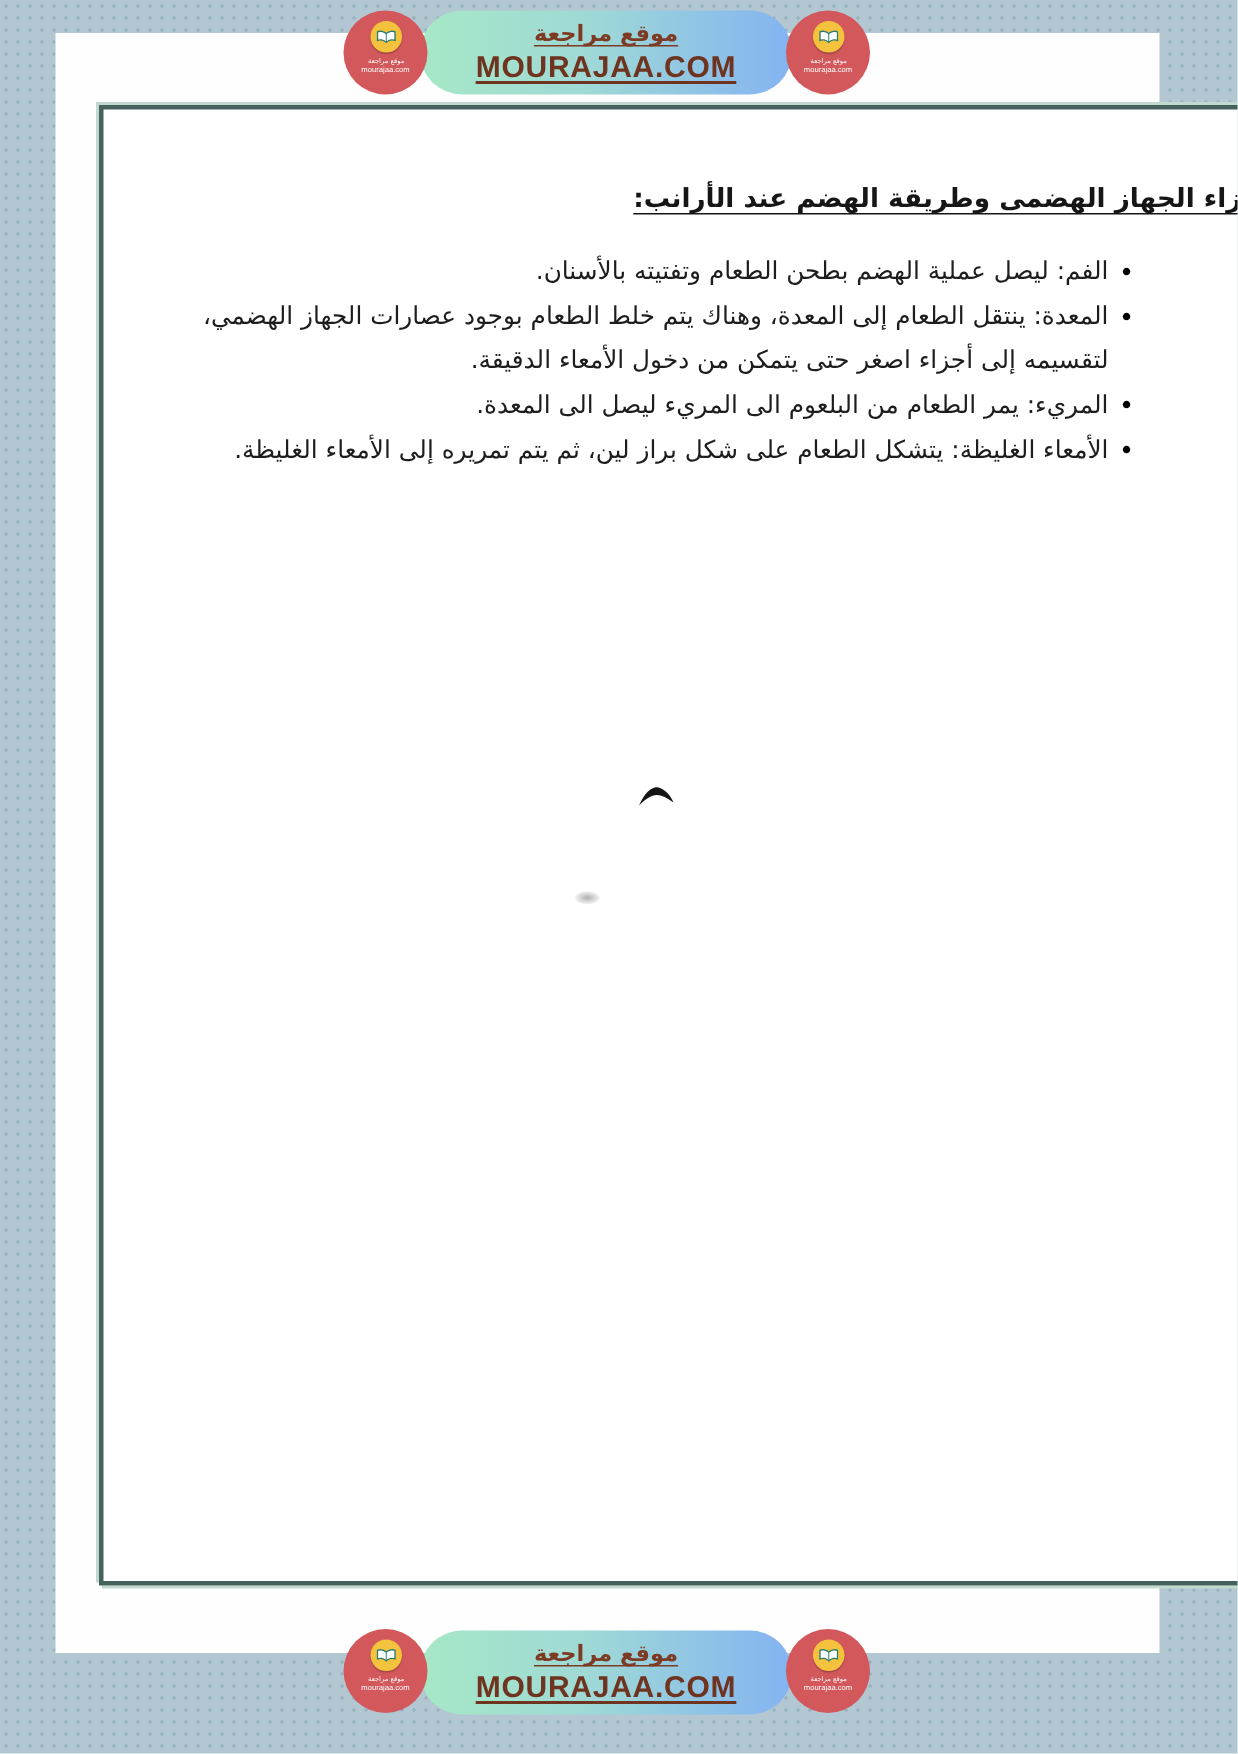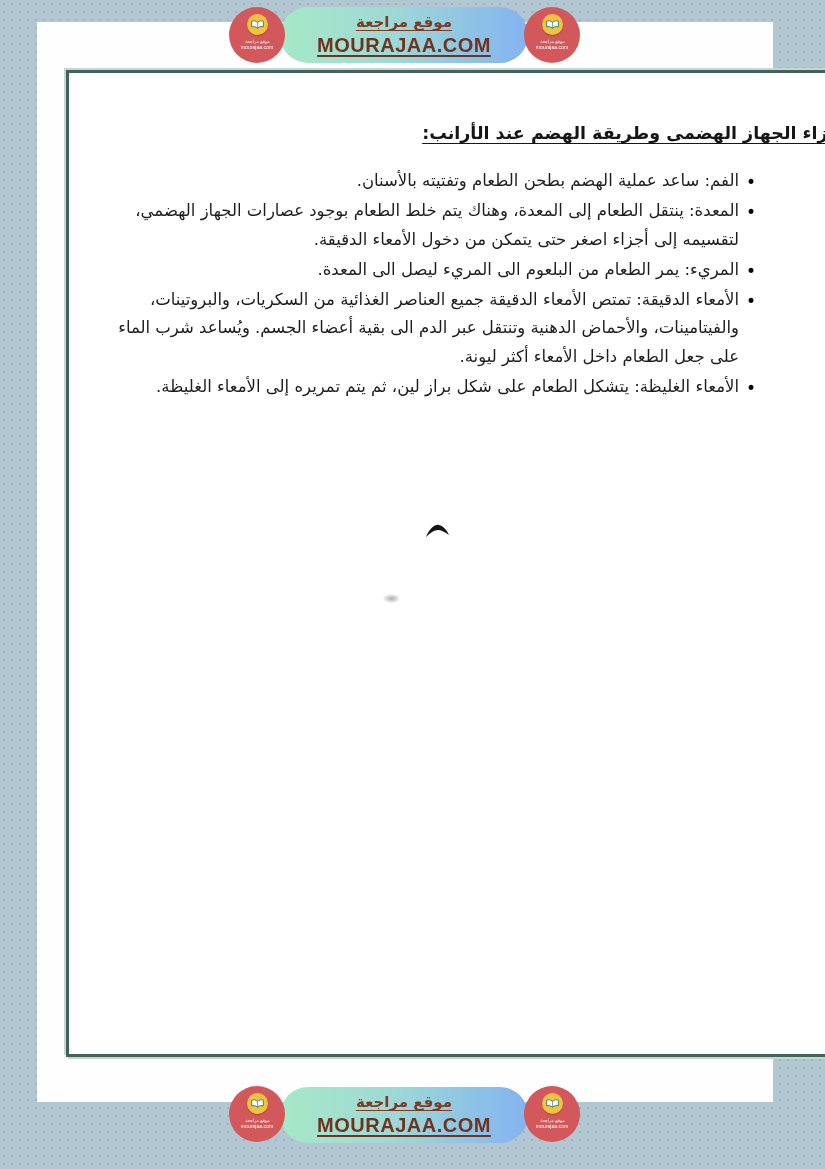--- a/index.html
+++ b/index.html
@@ -102,24 +102,23 @@
   }
 </style>
 </head>
 <body>
 
 <div class="paper"></div>
 
 <div class="frame">
   <div class="doc-title">أجزاء الجهاز الهضمى وطريقة الهضم عند الأرانب:</div>
   <ul class="doc-list">
-    <li>الفم: ساعد عملية الهضم بطحن الطعام وتفتيته بالأسنان.</li>
+    <li>الفم: ليصل عملية الهضم بطحن الطعام وتفتيته بالأسنان.</li>
     <li>المعدة: ينتقل الطعام إلى المعدة، وهناك يتم خلط الطعام بوجود عصارات الجهاز الهضمي، لتقسيمه إلى أجزاء اصغر حتى يتمكن من دخول الأمعاء الدقيقة.</li>
     <li>المريء: يمر الطعام من البلعوم الى المريء ليصل الى المعدة.</li>
-    <li>الأمعاء الدقيقة: تمتص الأمعاء الدقيقة جميع العناصر الغذائية من السكريات، والبروتينات، والفيتامينات، والأحماض الدهنية وتنتقل عبر الدم الى بقية أعضاء الجسم. ويُساعد شرب الماء على جعل الطعام داخل الأمعاء أكثر ليونة.</li>
     <li>الأمعاء الغليظة: يتشكل الطعام على شكل براز لين، ثم يتم تمريره إلى الأمعاء الغليظة.</li>
   </ul>
 </div>
 
 <svg class="caret-mark" viewBox="0 0 27 17">
   <path d="M2 15 C6 6, 11 2, 15 3 C19 4, 23 8, 25 13 C21 10, 17 8, 14 8 C10 8, 6 11, 2 15 Z" fill="#141414"></path>
 </svg>
 
 <div class="smudge"></div>
 

